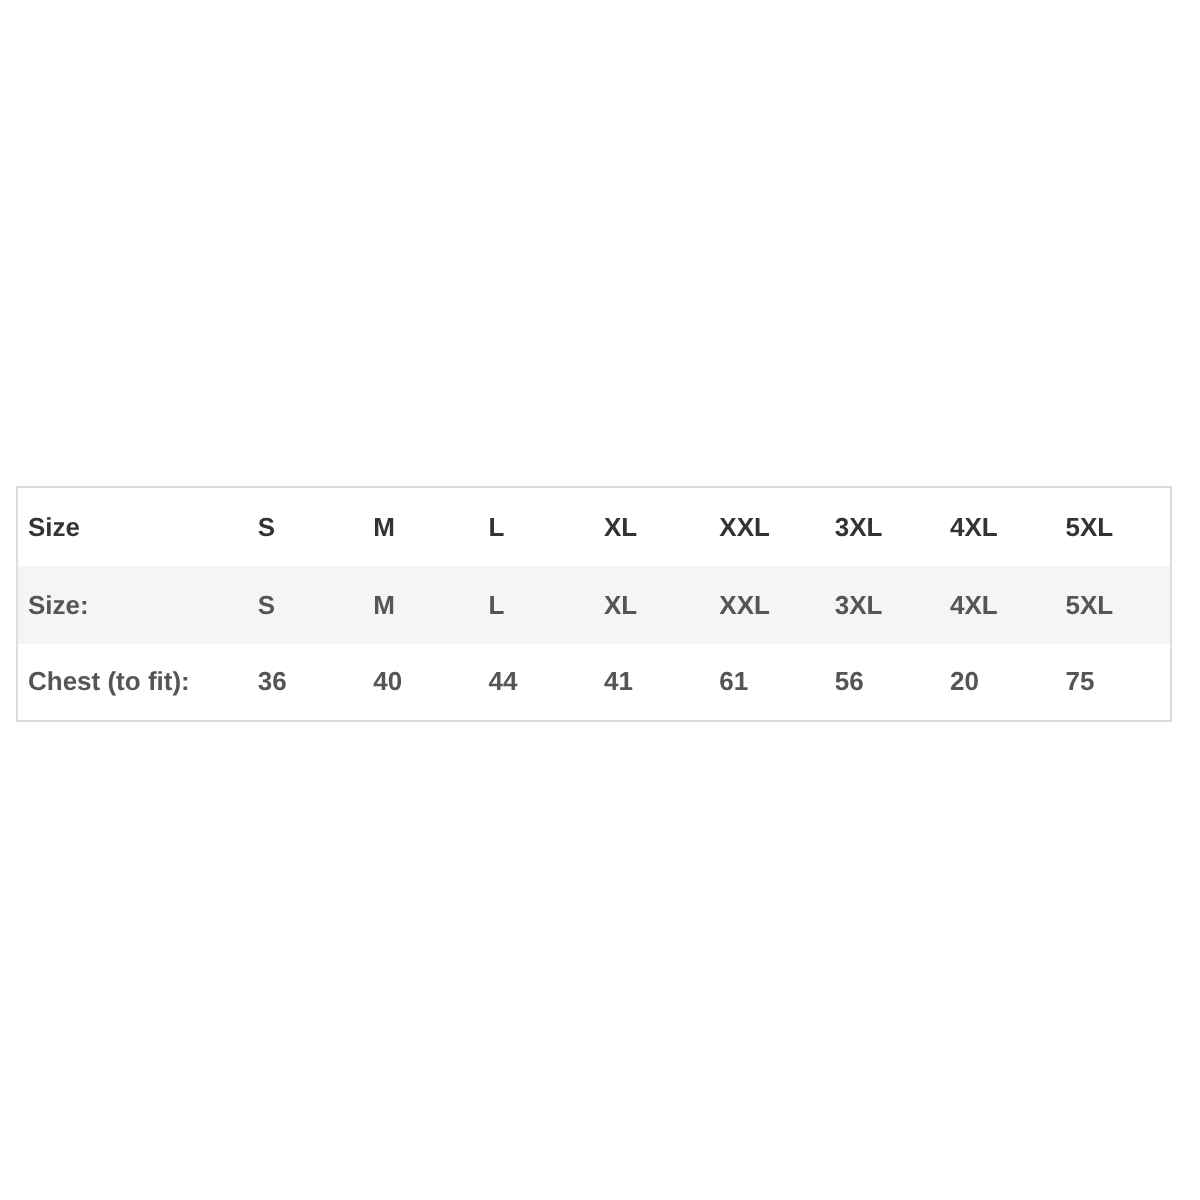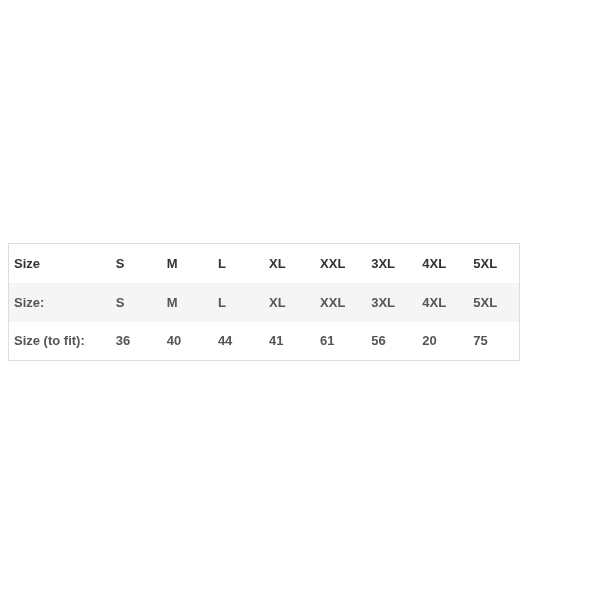--- a/index.html
+++ b/index.html
@@ -14,21 +14,21 @@
     width: 600px;
     height: 600px;
     background: var(--page-bg);
     font-family: "Liberation Sans", "DejaVu Sans", sans-serif;
     overflow: hidden;
   }
   .chart-wrap {
     position: absolute;
     left: 8px;
     top: 243px;
-    width: 512px;
+    width: 578px;
   }
   table.size-chart {
     width: 100%;
     border-collapse: collapse;
     border: 1px solid var(--border);
     table-layout: fixed;
     font-size: 13px;
   }
   table.size-chart col.label-col { width: 20%; }
   table.size-chart col.size-col  { width: 10%; }
@@ -90,21 +90,21 @@
           <td>S</td>
           <td>M</td>
           <td>L</td>
           <td>XL</td>
           <td>XXL</td>
           <td>3XL</td>
           <td>4XL</td>
           <td>5XL</td>
         </tr>
         <tr>
-          <td>Size (to fit):</td>
+          <td>Chest (to fit):</td>
           <td>36</td>
           <td>40</td>
           <td>44</td>
           <td>41</td>
           <td>61</td>
           <td>56</td>
           <td>20</td>
           <td>75</td>
         </tr>
       </tbody>

